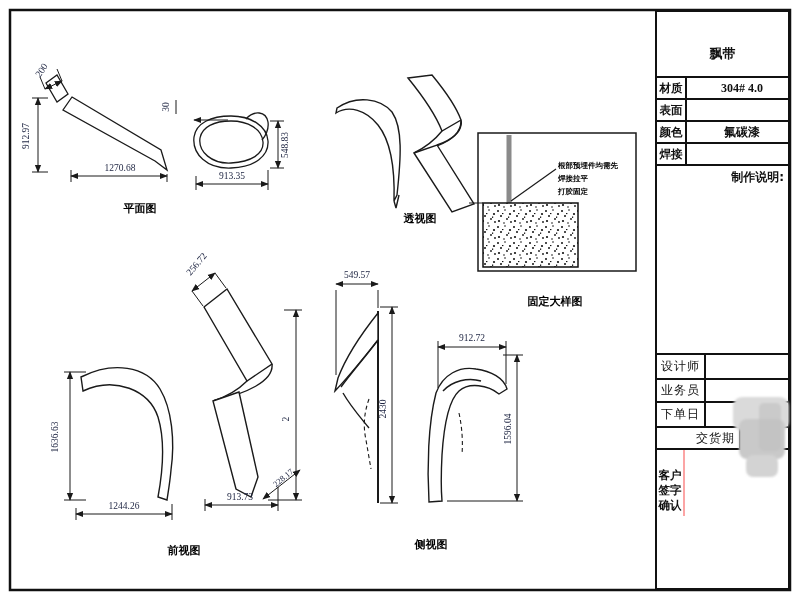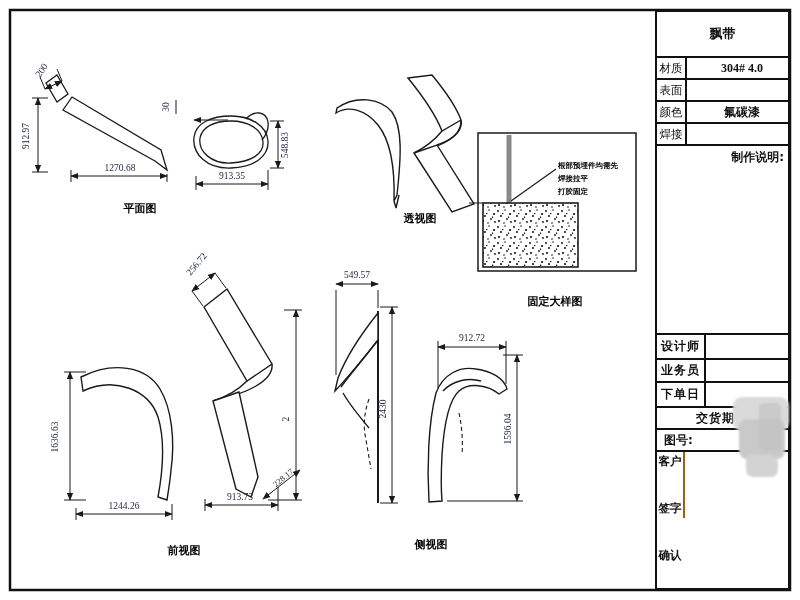--- a/index.html
+++ b/index.html
@@ -10,39 +10,39 @@
   .dimtxt{font-family:"Liberation Serif","DejaVu Serif",serif;font-size:9.5px;fill:#1c2340;}
   .dimtxt-s{font-family:"Liberation Serif","DejaVu Serif",serif;font-size:8.5px;fill:#1c2340;}
   .viewlab{font-family:"DejaVu Sans",sans-serif;font-size:11px;font-weight:bold;fill:#000;}
   .notetxt{font-family:"DejaVu Sans",sans-serif;font-size:7.5px;font-weight:bold;fill:#000;}
   
   .tb{position:absolute;left:655px;top:10px;width:135px;height:580px;box-sizing:border-box;
       border:2px solid #111;background:transparent;z-index:2;}
   .tb .cell{box-sizing:border-box;border-bottom:2px solid #111;display:flex;align-items:center;}
   .tb-brand{height:72px;justify-content:center;font-family:"Liberation Serif","DejaVu Serif",serif;
             font-size:27px;font-weight:bold;letter-spacing:12px;text-indent:12px;}
-  .tb-product{height:46px;justify-content:center;font-size:13px;font-weight:bold;}
+  .tb-product{height:46px;justify-content:center;font-size:13px;font-weight:bold;margin-top:20px;}
   .specrow{height:22px;}
   .specrow .lab{width:28px;height:100%;border-right:2px solid #111;display:flex;align-items:center;
-                justify-content:center;font-size:11.5px;font-weight:normal;}
+                justify-content:center;font-size:11.5px;font-weight:bold;}
   .specrow .val{flex:1;display:flex;align-items:center;justify-content:center;
                 font-family:"Liberation Serif",serif;font-size:12px;font-weight:bold;padding-left:9px;}
   .tb-notes{height:189px;align-items:flex-start !important;padding:3px 4px;
             font-size:12px;font-weight:bold;justify-content:flex-end;}
   .inforow{height:25px;}
   .inforow.h23{height:23px;justify-content:flex-end;}
   .inforow.h22{height:22px;padding-left:35px;}
   .inforow .lab{width:47px;height:100%;border-right:2px solid #111;display:flex;align-items:center;
-                justify-content:center;font-size:12px;font-weight:bold;letter-spacing:1px;}
+                justify-content:center;font-size:12px;font-weight:normal;letter-spacing:1px;}
   .inforow .val{flex:1;}
   .figno{height:22px;padding-left:7px;font-size:12px;font-weight:bold;}
   .customer{height:66px;border-bottom:none !important;}
-  .customer .lab{width:28px;height:100%;border-right:2px solid #a16207;display:flex;flex-direction:column;
+  .customer .lab{width:28px;height:100%;border-right:2px solid #fca5a5;display:flex;flex-direction:column;
                  align-items:center;justify-content:space-around;font-size:11.5px;font-weight:bold;
-                 padding:2px 0;box-sizing:border-box;gap:32px;}
+                 padding:18px 0;box-sizing:border-box;}
   .customer .val{flex:1;}
   
   .blob{position:absolute;z-index:3;filter:blur(1.2px);}
   .blob div{position:absolute;}
   .b1{left:0;top:0;width:56px;height:34px;background:#dadada;border-radius:9px;}
   .b2{left:6px;top:22px;width:46px;height:40px;background:#c9c9c9;border-radius:8px;}
   .b3{left:13px;top:58px;width:32px;height:22px;background:#d3d3d3;border-radius:7px;}
   .b4{left:26px;top:6px;width:22px;height:48px;background:#bfbfbf;border-radius:5px;opacity:.6;}
 </style>
 </head>
@@ -238,23 +238,20 @@
     </div>
     <div class="cell inforow">
       <div class="lab">下单日</div>
       <div class="val"></div>
     </div>
     <div class="cell inforow h22">
       <div class="lab">交货期</div>
       <div class="val"></div>
     </div>
 
-    <div class="cell figno">
-      <span>图号:</span>
-    </div>
 
     <div class="cell customer">
       <div class="lab">
         <span>客户</span>
         <span>签字</span>
         <span>确认</span>
       </div>
       <div class="val"></div>
     </div>
   </div>

